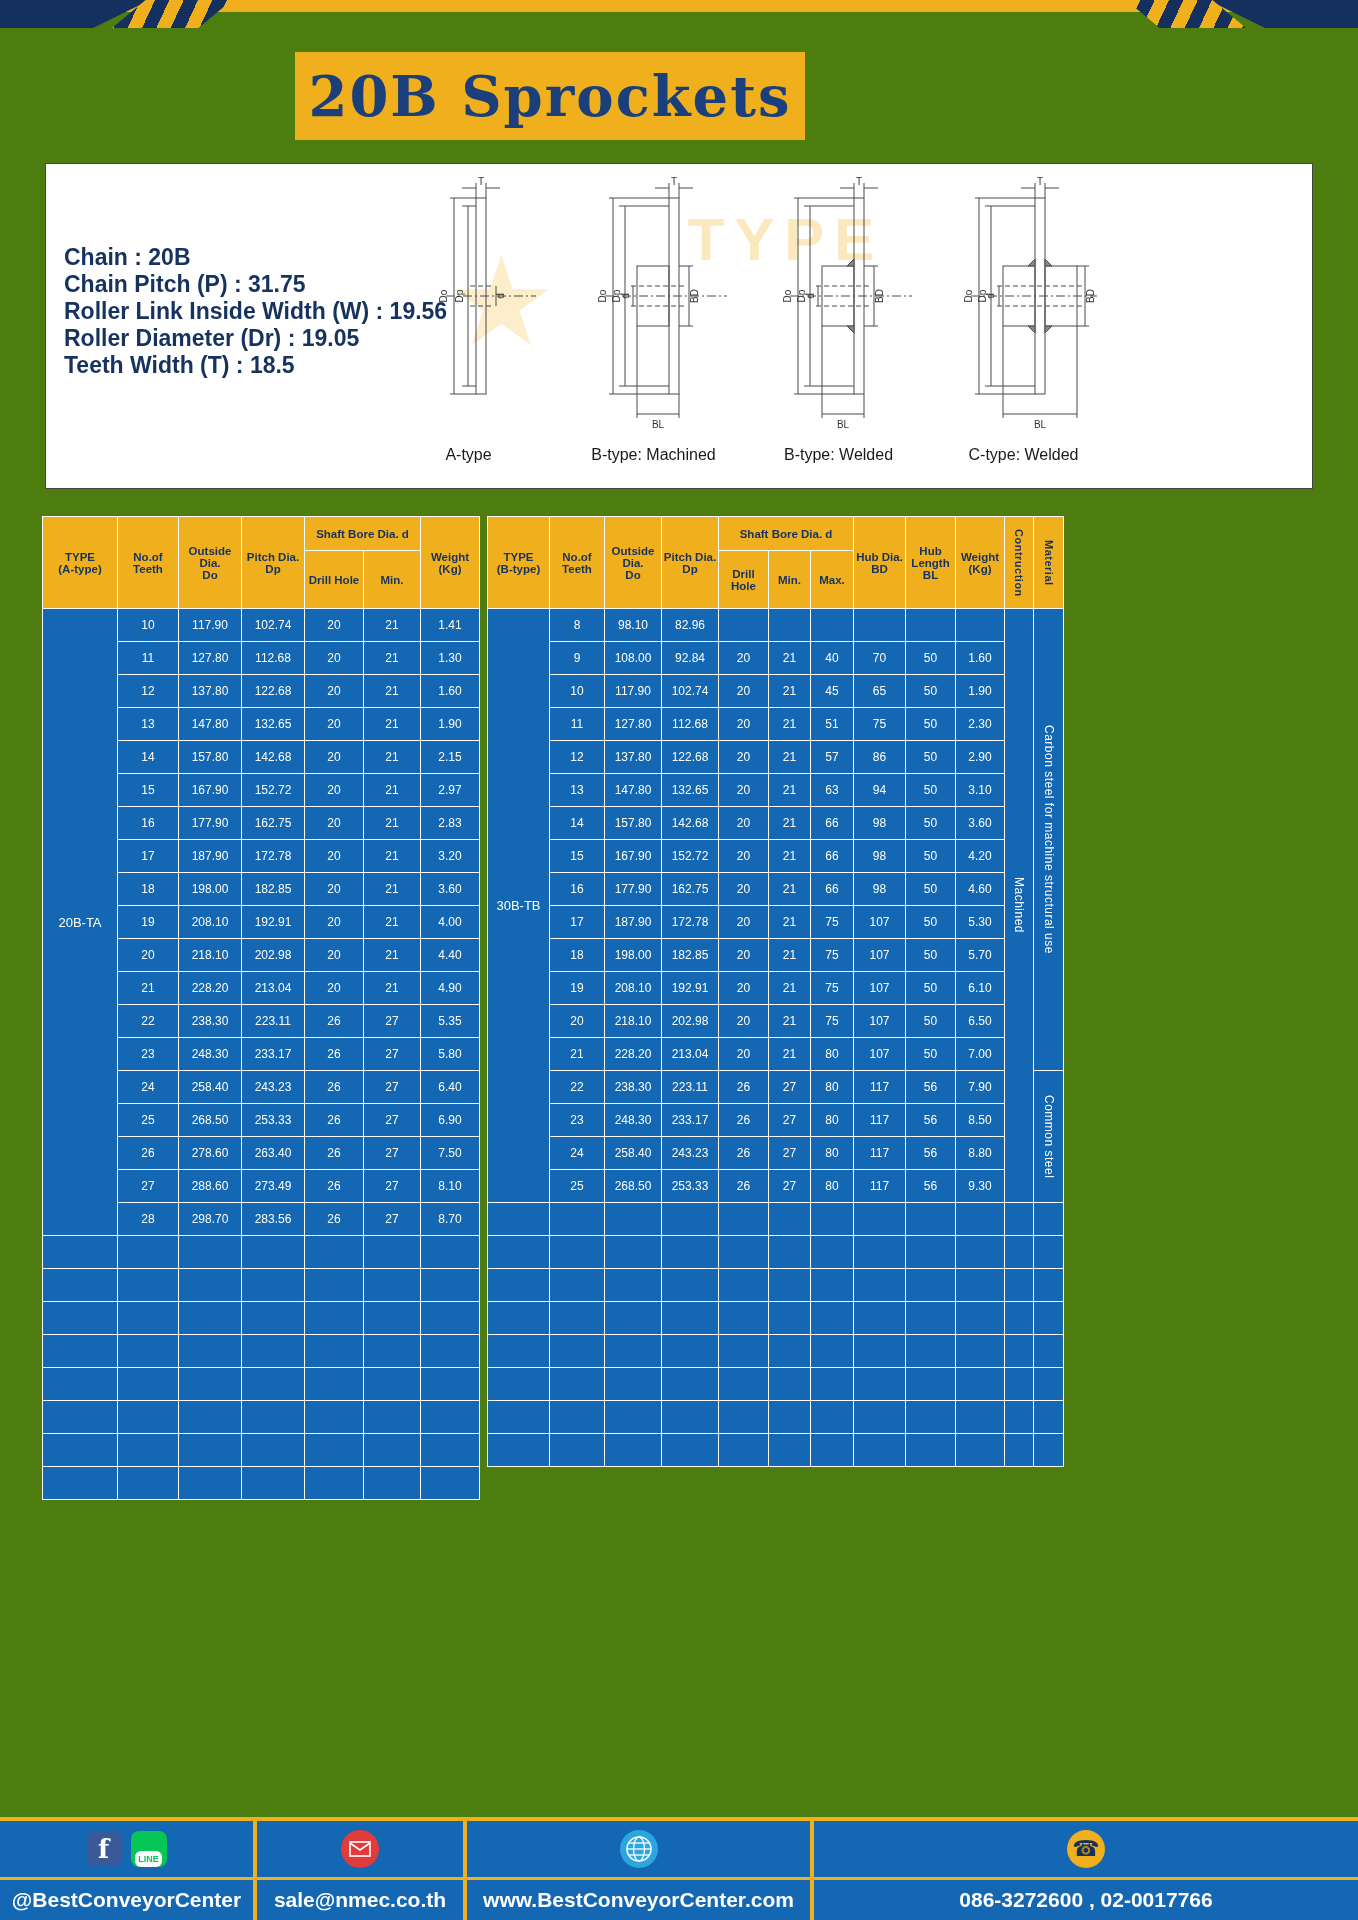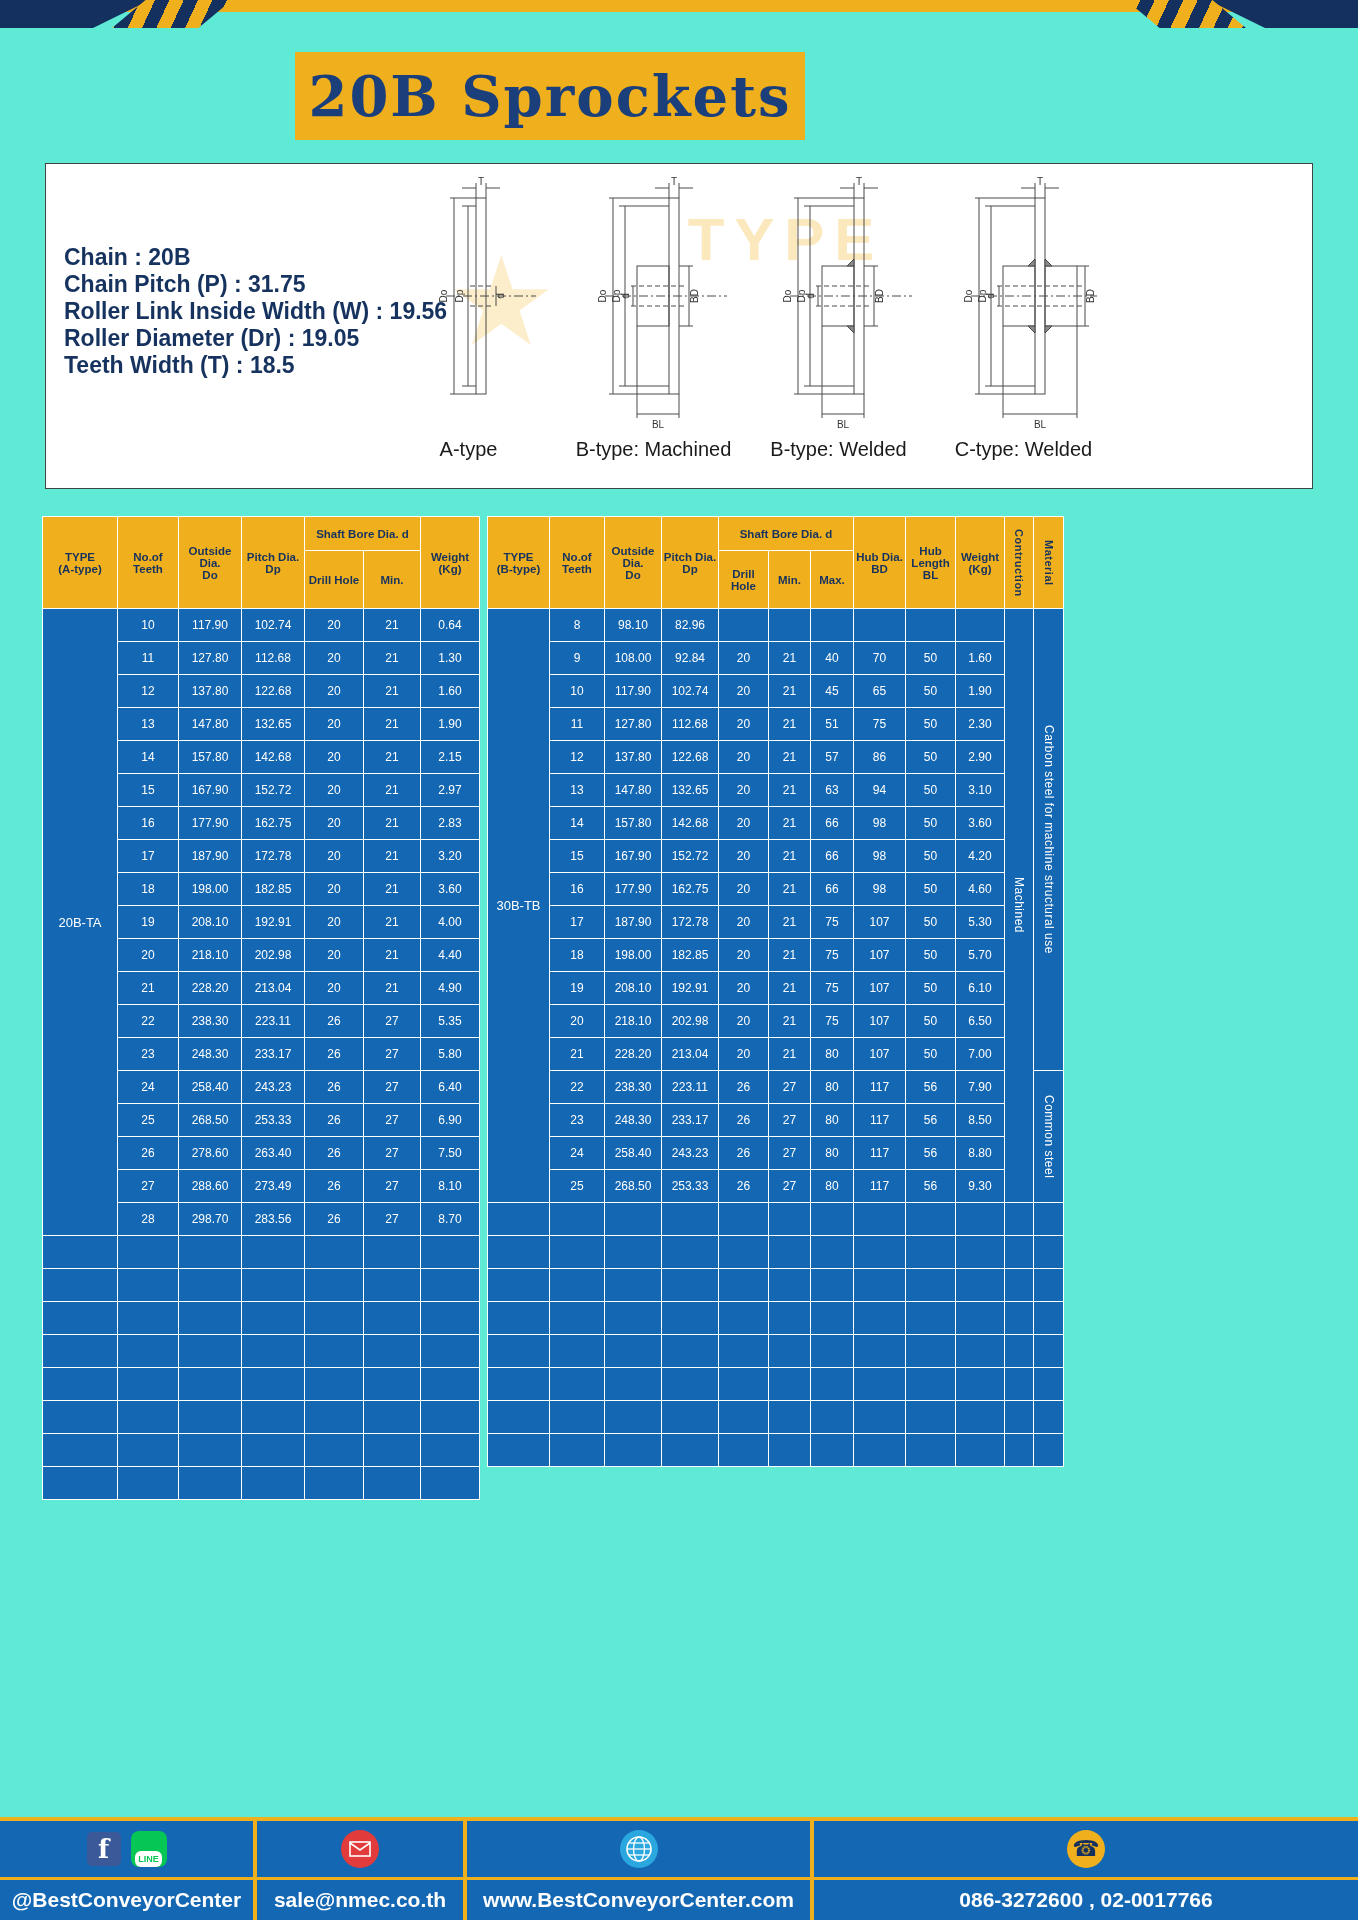--- a/index.html
+++ b/index.html
@@ -1,17 +1,17 @@
 <!DOCTYPE html>
 <html><head>
 <meta charset="utf-8">
 <style>
   *{margin:0;padding:0;box-sizing:border-box;}
   body{font-family:"Liberation Sans",sans-serif;background:#fff;}
-  .page{position:relative;width:1358px;height:1920px;background:#5eead4;overflow:hidden;}
+  .page{position:relative;width:1358px;height:1920px;background:#4d7c0f;overflow:hidden;}
 
   
   .topbar{position:absolute;top:0;left:0;right:0;height:12px;background:#f0b01d;}
   .tri{position:absolute;top:0;width:150px;height:28px;background:#13305e;}
   .tri.left{left:0;clip-path:polygon(0 0,100% 0,62% 100%,0 100%);}
   .tri.right{right:0;clip-path:polygon(0 0,100% 0,100% 100%,38% 100%);}
   .haz{position:absolute;top:0;width:120px;height:28px;
        background:repeating-linear-gradient(115deg,#f0b01d 0 13px,#13305e 13px 26px);}
   .haz.left{left:112px;clip-path:polygon(28% 0,100% 0,72% 100%,0 100%);}
   .haz.right{right:112px;clip-path:polygon(0 0,72% 0,100% 100%,28% 100%);}
@@ -24,21 +24,21 @@
   
   .infobox{position:absolute;top:163px;left:45px;width:1268px;height:326px;background:#fff;border:1px solid #444;}
   .specs{position:absolute;left:18px;top:80px;color:#16325f;font-weight:bold;font-size:23px;line-height:27px;white-space:nowrap;}
   .watermark{position:absolute;left:430px;top:42px;width:620px;text-align:center;font-weight:bold;
              font-size:60px;letter-spacing:10px;line-height:1.12;color:rgba(242,183,48,.32);pointer-events:none;}
   .watermark .wm2{color:rgba(120,170,220,.30);}
   .watermark .star{position:absolute;left:-24px;top:34px;font-size:110px;letter-spacing:0;color:rgba(242,183,48,.25);}
   .diagrams{position:absolute;left:330px;top:10px;display:flex;}
   .diagram{width:185px;display:flex;flex-direction:column;align-items:center;}
   .diagram svg{width:170px;height:260px;}
-  .diagram .caption{margin-top:4px;font-size:20px;color:#1a1a1a;}
+  .diagram .caption{margin-top:12px;font-size:16px;color:#1a1a1a;}
   svg.diag line,svg.diag rect,svg.diag polygon{stroke:#4a4a4a;fill:none;stroke-width:1;}
   svg.diag polygon{fill:#8a8a8a;}
   svg.diag .dash{stroke-dasharray:5 3;}
   svg.diag .cdash{stroke-dasharray:9 3 2 3;}
   svg.diag text{fill:#333;font-size:10px;stroke:none;font-family:"Liberation Sans",sans-serif;}
 
   
   .spec-table{position:absolute;border-collapse:collapse;table-layout:fixed;}
   .spec-table th,.spec-table td{border:1px solid #fff;text-align:center;vertical-align:middle;overflow:hidden;}
   .spec-table th{background:#f0b01d;color:#16325f;font-size:11.5px;font-weight:bold;white-space:pre-line;padding:1px;}
@@ -268,21 +268,21 @@
       </tr>
     </thead>
     <tbody>
         <tr>
           <td rowspan="19" class="type-cell">20B-TA</td>
           <td>10</td>
           <td>117.90</td>
           <td>102.74</td>
           <td>20</td>
           <td>21</td>
-          <td>0.64</td>
+          <td>1.41</td>
         </tr>
         <tr>
           <td>11</td>
           <td>127.80</td>
           <td>112.68</td>
           <td>20</td>
           <td>21</td>
           <td>1.30</td>
         </tr>
         <tr>

